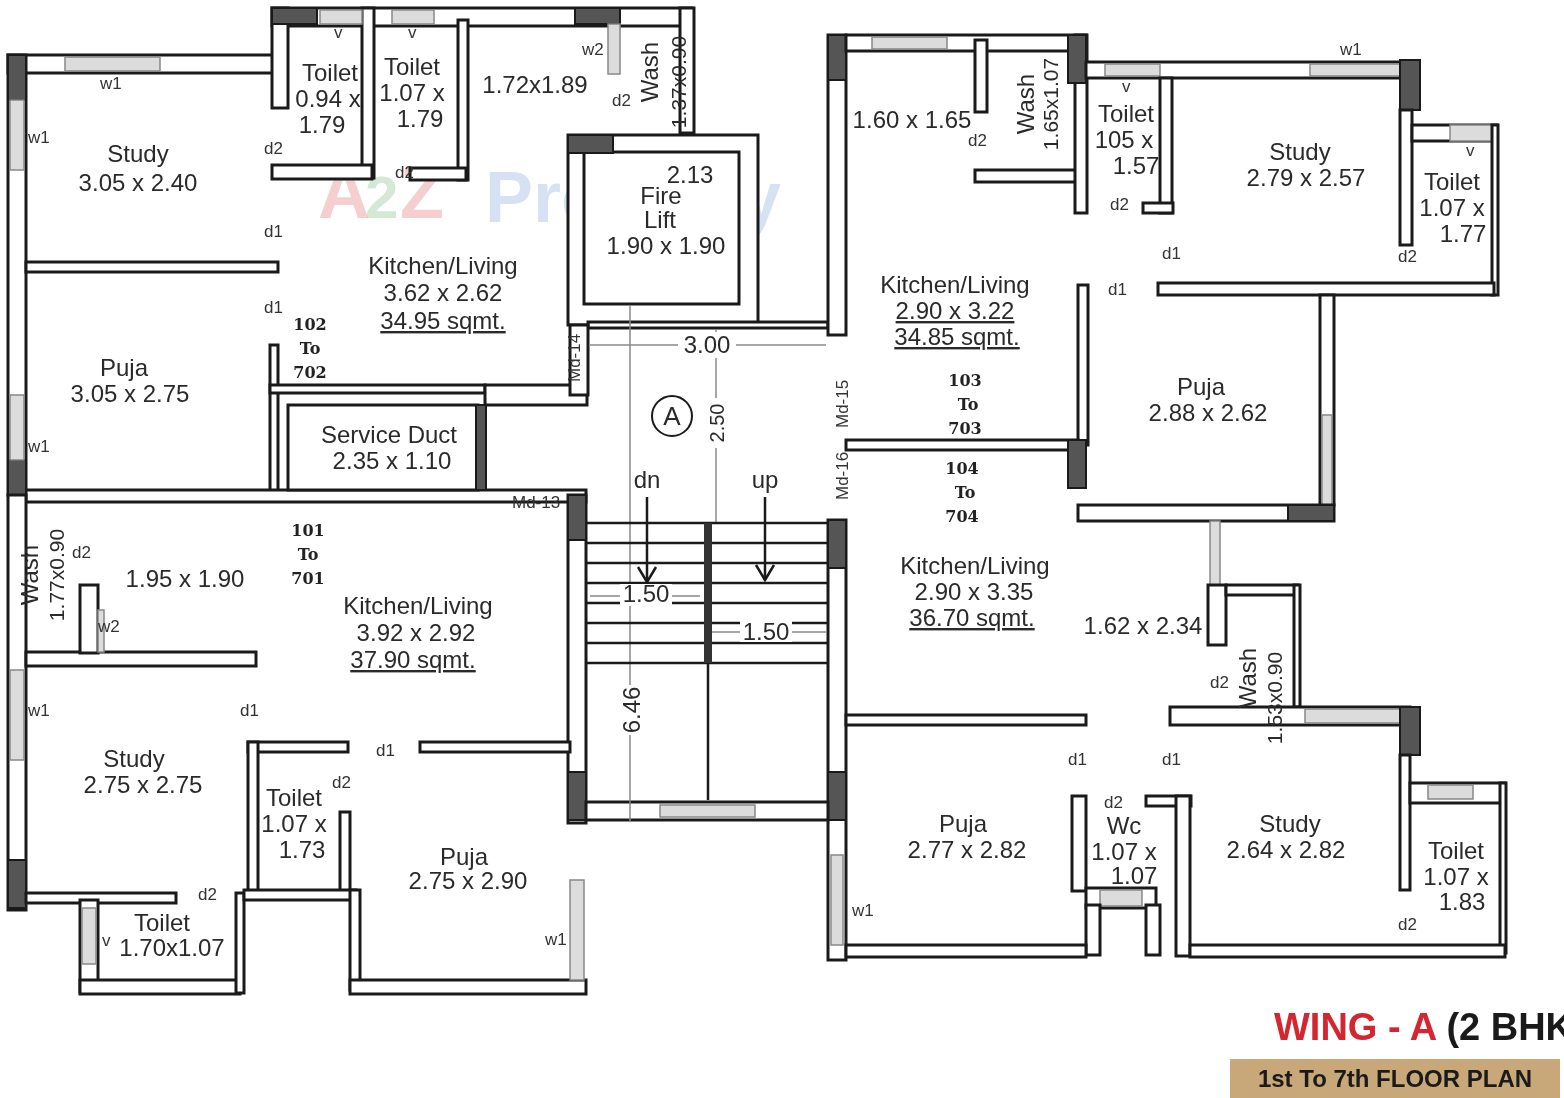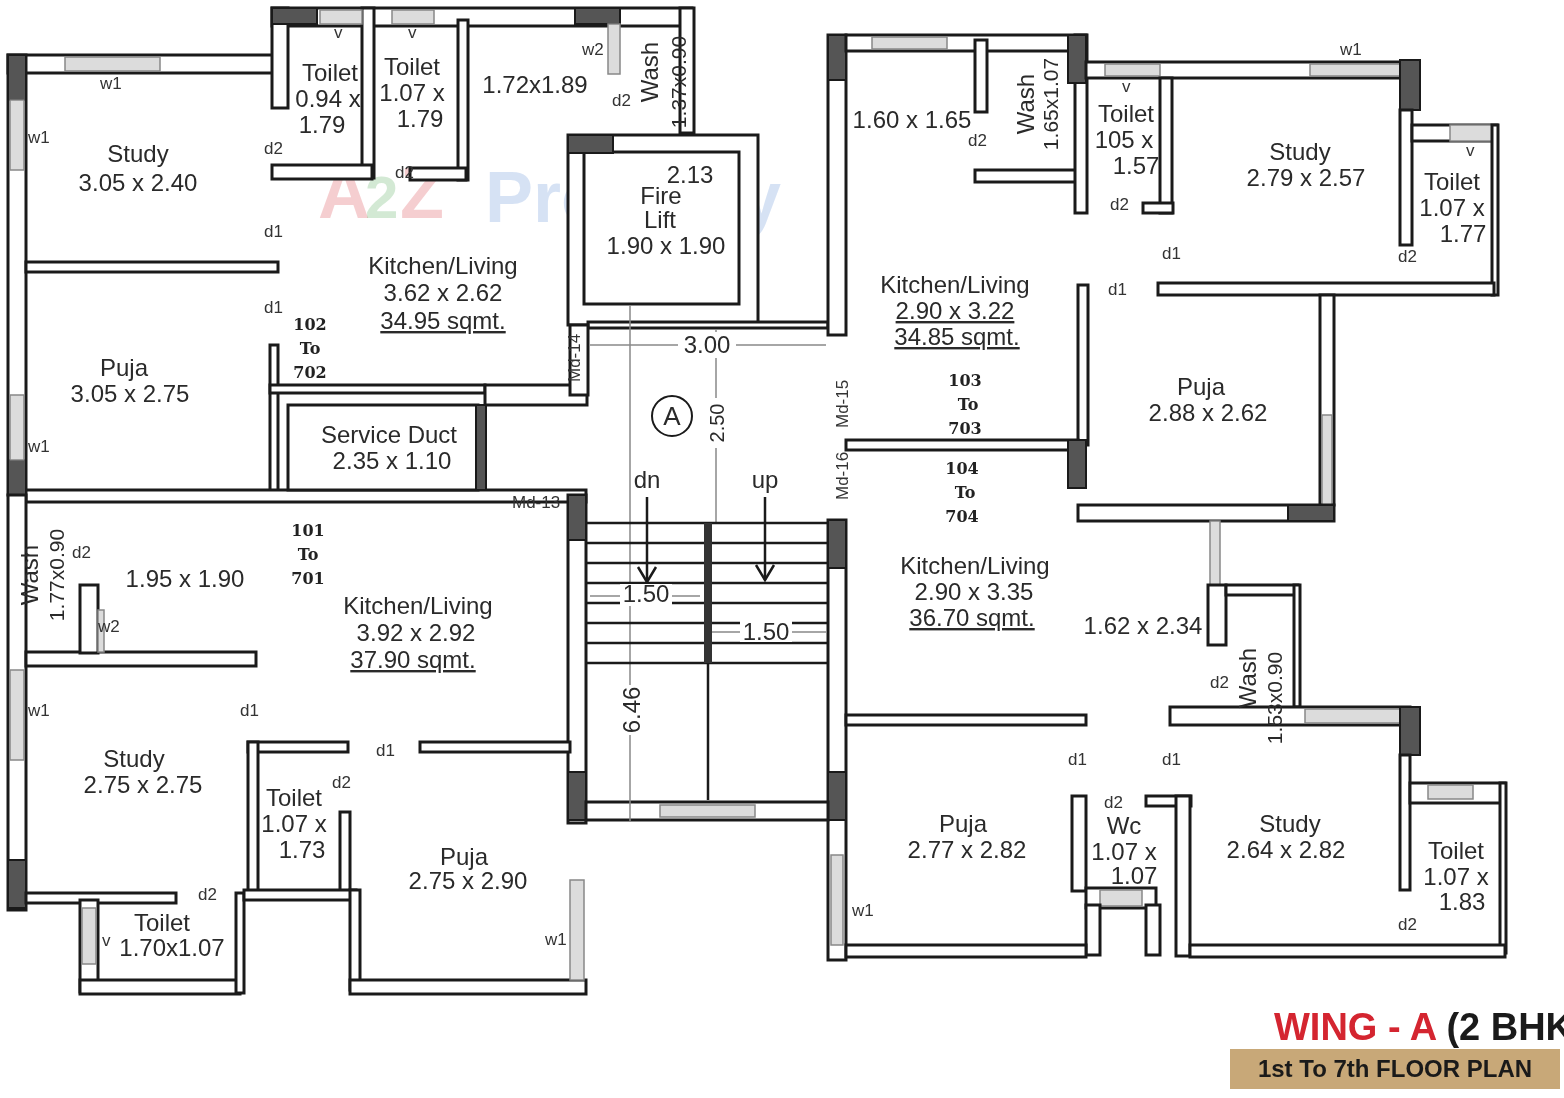--- a/index.html
+++ b/index.html
@@ -14,21 +14,21 @@
   .rn{font-size:24px;text-anchor:middle;}
   .rd{font-size:24px;text-anchor:middle;}
   .sm{font-size:17px;fill:#333;}
   .fl{font-size:16px;font-weight:bold;font-family:"DejaVu Serif",serif;text-anchor:middle;fill:#222;}
   .ul{text-decoration:underline;}
   .wm{font-size:72px;font-weight:bold;opacity:0.22;}
   #title-block{position:absolute;left:1230px;top:1005px;width:330px;}
   #wing-title{font-size:38px;font-weight:bold;text-align:right;line-height:44px;white-space:nowrap;}
   #wing-title .red{color:#d42530;margin-left:44px;}
   #wing-title .blk{color:#1a1a1a;}
-  #floor-band{background:#c8a878;height:40px;line-height:40px;text-align:center;font-size:24px;font-weight:bold;color:#1a1a1a;}
+  #floor-band{margin-top:10px;background:#c8a878;height:40px;line-height:40px;text-align:center;font-size:24px;font-weight:bold;color:#1a1a1a;}
 </style>
 </head>
 <body>
 
 <svg id="plan" width="1564" height="1098" viewBox="0 0 1564 1098">
 
   <g>
     <text x="318" y="218" class="wm" fill="#d42530" style="fill:#d42530">A</text>
     <text x="365" y="218" class="wm" style="fill:#3aa040;font-size:60px">2</text>
     <text x="400" y="218" class="wm" style="fill:#d42530">Z</text>

